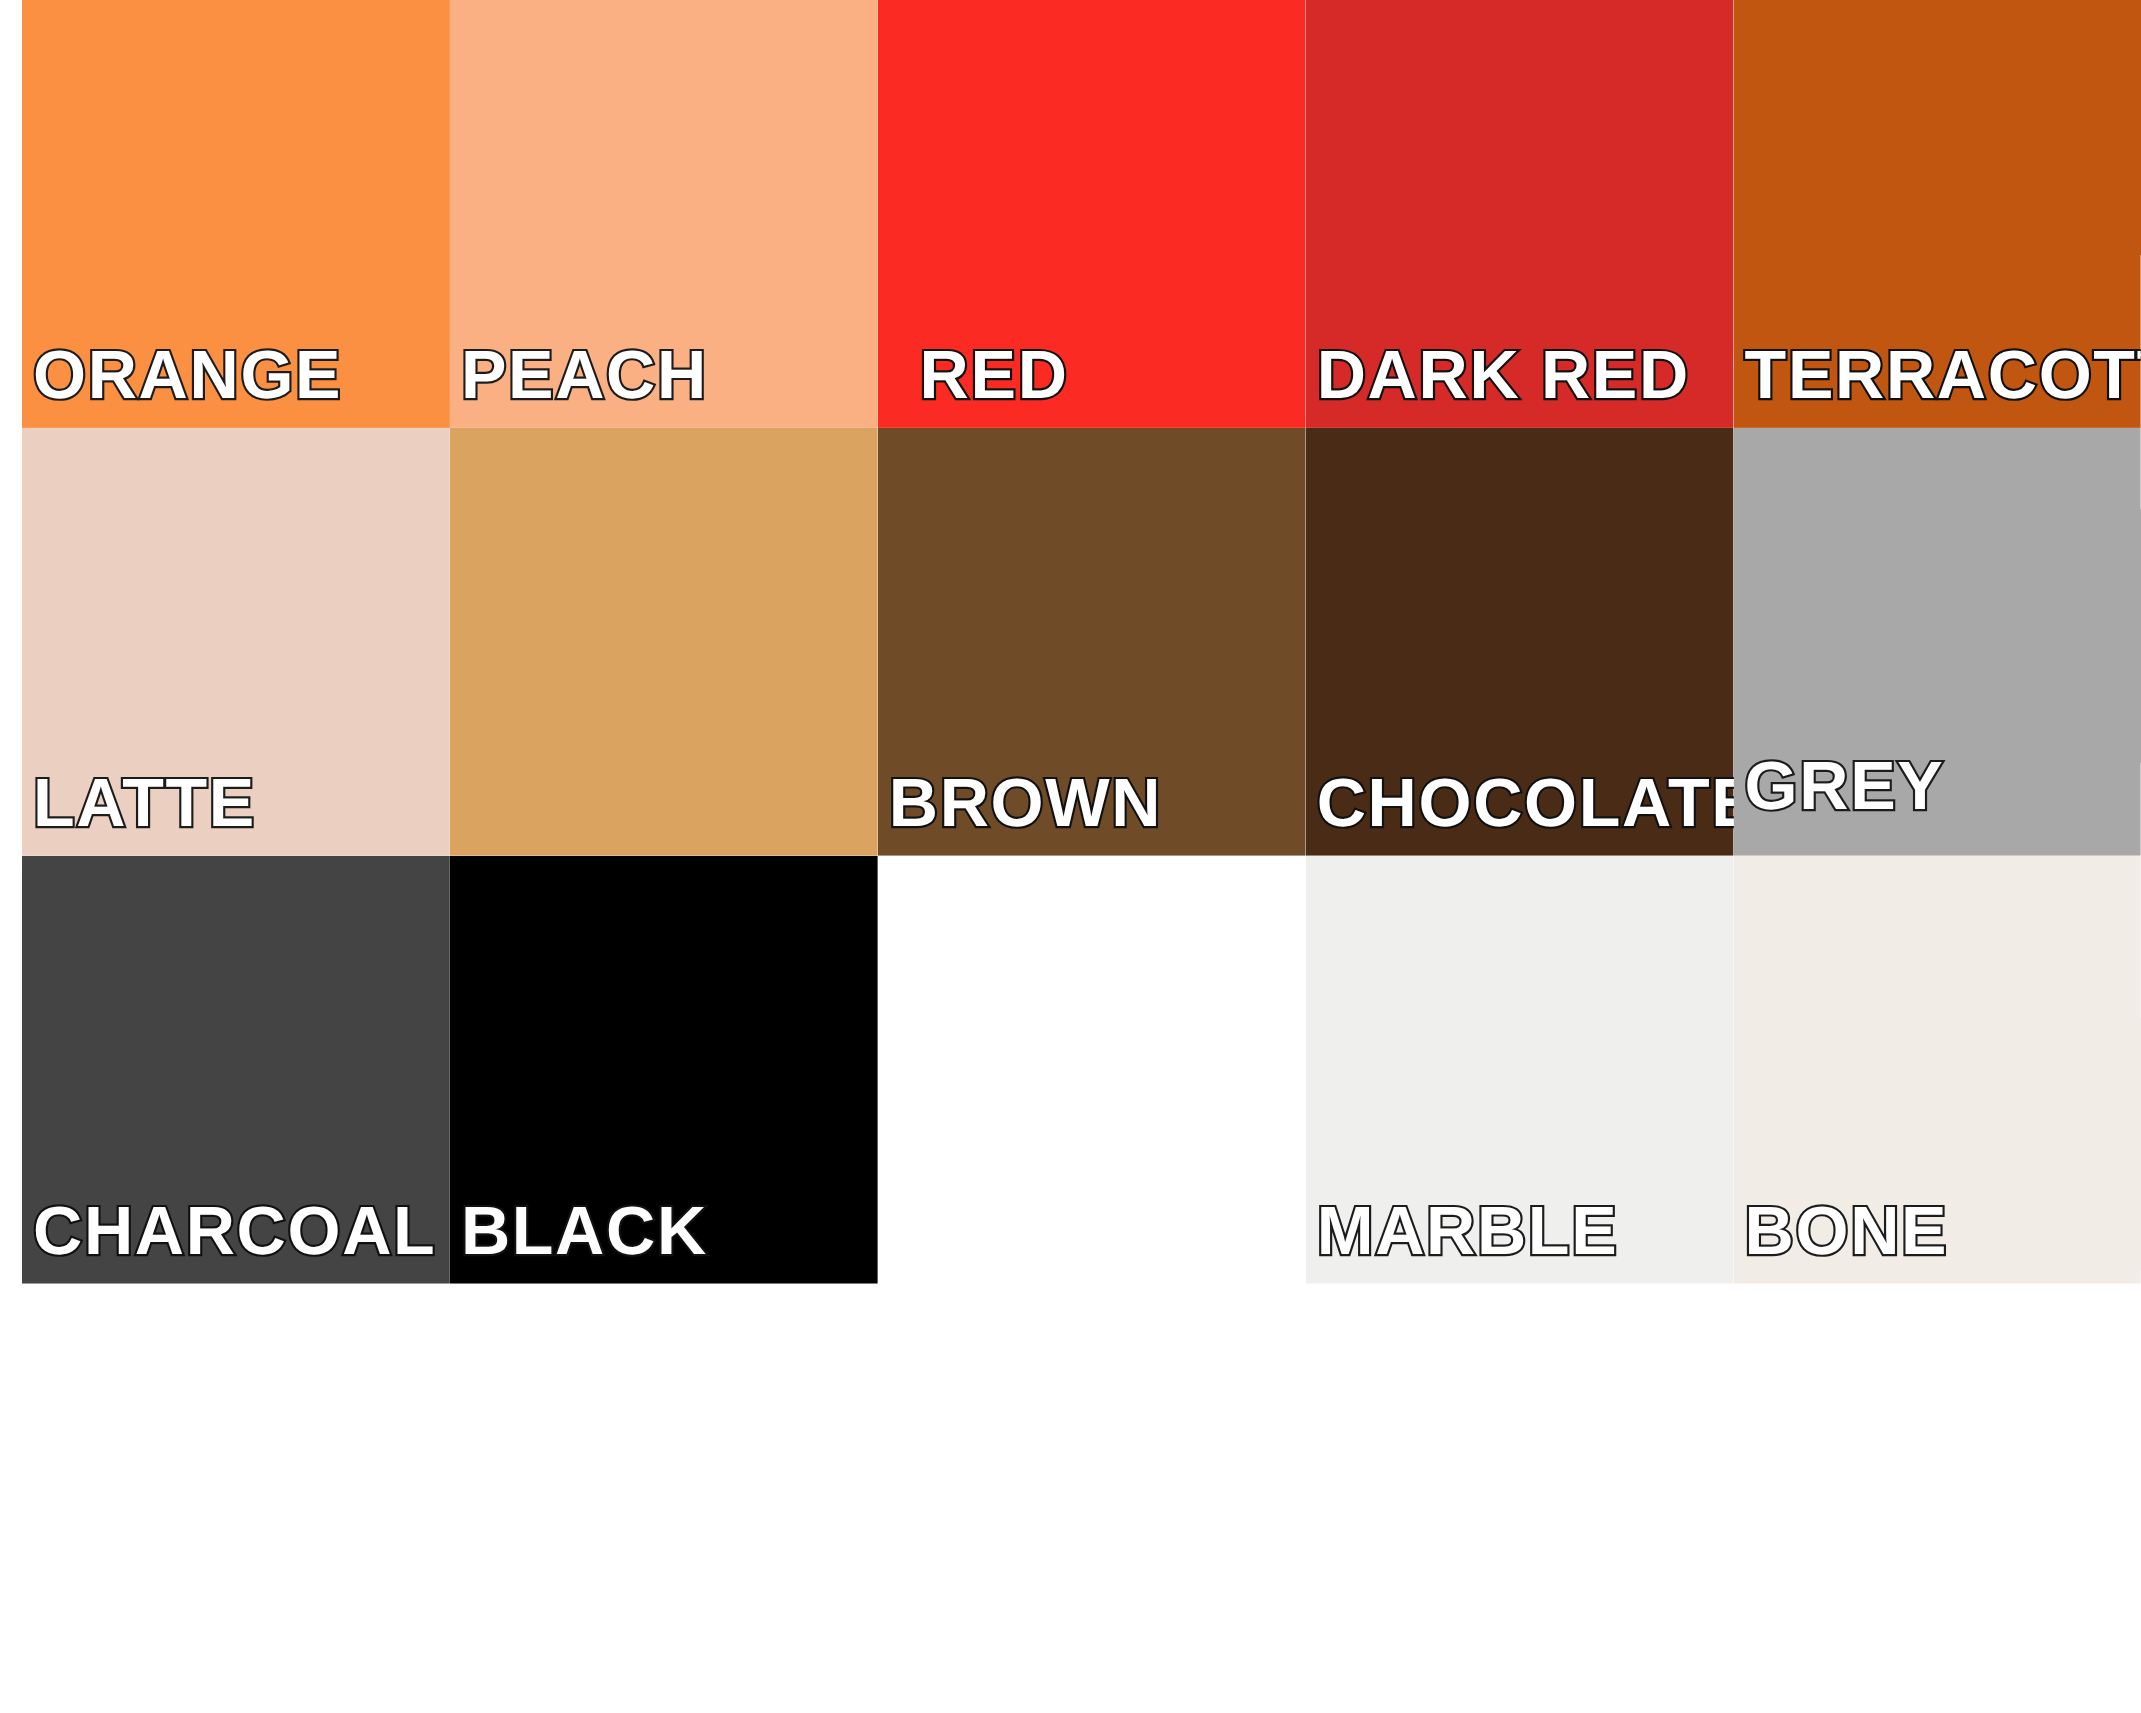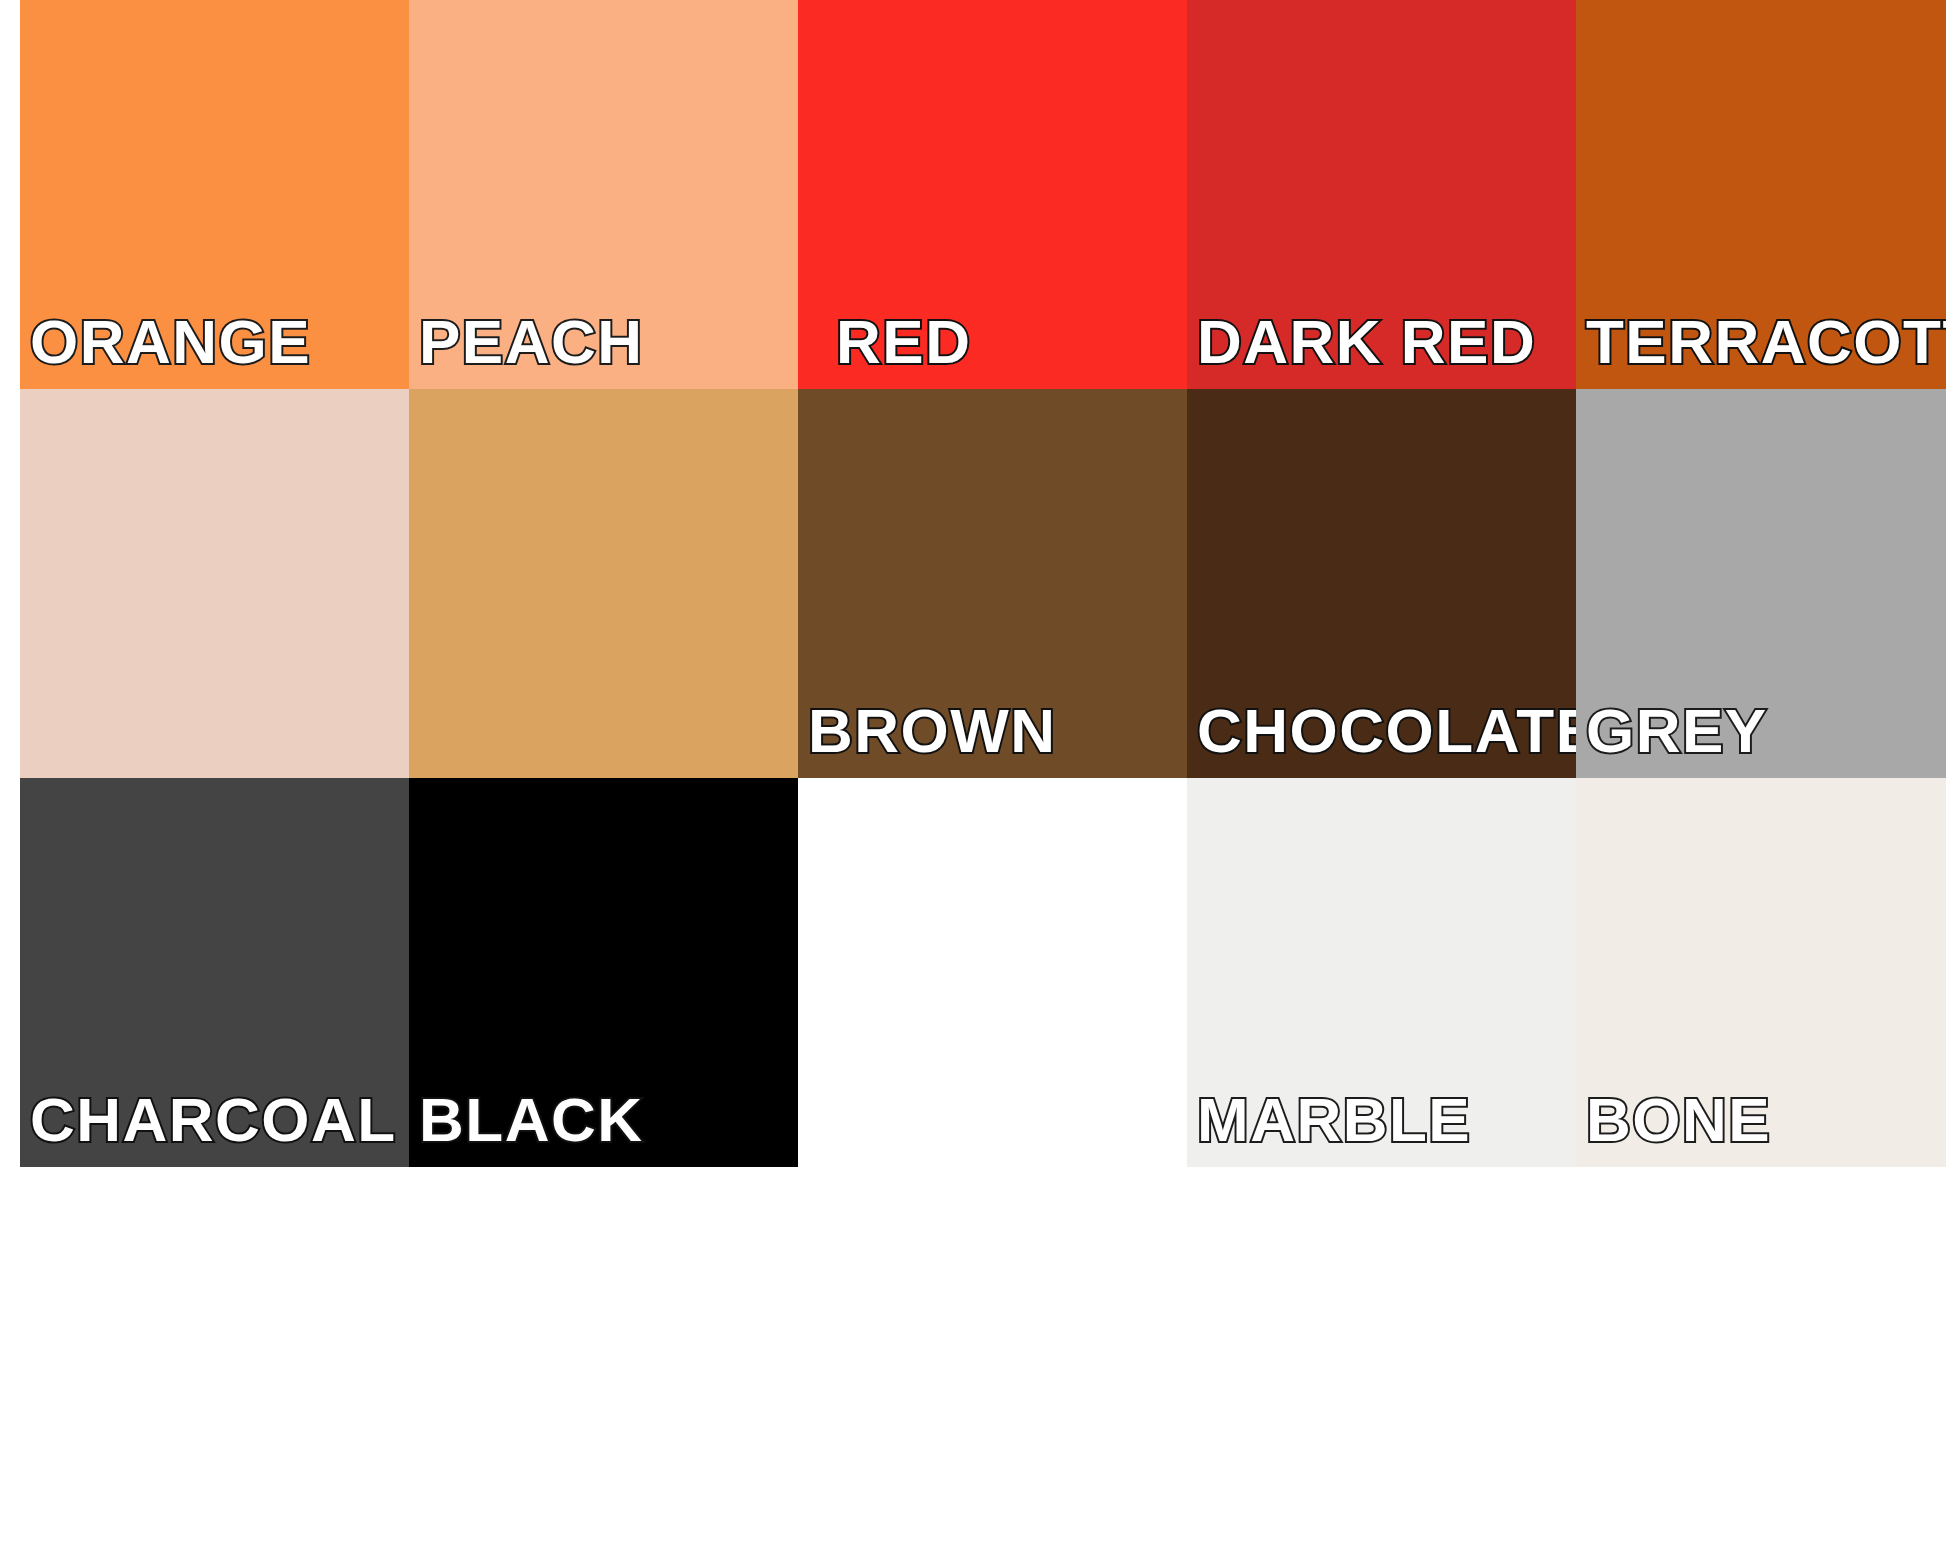--- a/index.html
+++ b/index.html
@@ -92,35 +92,36 @@
       <div class="swatch-fill" style="background: rgb(213, 42, 40);"></div>
     </div>
     <div class="swatch-label on-dark" style="position: absolute; left: 1177px; top: 311px; bottom: auto;">DARK RED</div>
     <div class="swatch-clip" style="left: 1556px; top: 0px; width: 389px; height: 389px;">
       <div class="swatch-fill" style="background: rgb(193, 86, 17);"></div>
     </div>
     <div class="swatch-label on-dark" style="position: absolute; left: 1566px; top: 311px; bottom: auto;">TERRACOTTA</div>
     <div class="swatch-clip" style="left: 0px; top: 389px; width: 389px; height: 389px;">
       <div class="swatch-fill" style="background: rgb(235, 208, 194);"></div>
     </div>
+    <div class="swatch-label on-light" style="position: absolute; left: 10px; top: 700px; bottom: auto;">LATTE</div>
     <div class="swatch-clip" style="left: 389px; top: 389px; width: 389px; height: 389px;">
       <div class="swatch-fill" style="background: rgb(218, 164, 96);"></div>
     </div>
     <div class="swatch-clip" style="left: 778px; top: 389px; width: 389px; height: 389px;">
       <div class="swatch-fill" style="background: rgb(111, 75, 40);"></div>
     </div>
     <div class="swatch-label on-dark" style="position: absolute; left: 788px; top: 700px; bottom: auto;">BROWN</div>
     <div class="swatch-clip" style="left: 1167px; top: 389px; width: 389px; height: 389px;">
       <div class="swatch-fill" style="background: rgb(74, 43, 21);"></div>
     </div>
     <div class="swatch-label on-dark" style="position: absolute; left: 1177px; top: 700px; bottom: auto;">CHOCOLATE</div>
     <div class="swatch-clip" style="left: 1556px; top: 389px; width: 389px; height: 389px;">
       <div class="swatch-fill" style="background: rgb(168, 168, 168);"></div>
     </div>
-    <div class="swatch-label on-light" style="position: absolute; left: 1566px; top: 700px; bottom: auto;">GREY</div>
+    <div class="swatch-label on-light" style="position: absolute; left: 1566px; top: 684px; bottom: auto;">GREY</div>
     <div class="swatch-clip" style="left: 0px; top: 778px; width: 389px; height: 389px;">
       <div class="swatch-fill" style="background: rgb(68, 68, 68);"></div>
     </div>
     <div class="swatch-label on-dark" style="position: absolute; left: 10px; top: 1089px; bottom: auto;">CHARCOAL</div>
     <div class="swatch-clip" style="left: 389px; top: 778px; width: 389px; height: 389px;">
       <div class="swatch-fill" style="background: rgb(0, 0, 0);"></div>
     </div>
     <div class="swatch-label on-dark" style="position: absolute; left: 399px; top: 1089px; bottom: auto;">BLACK</div>
     <div class="swatch-clip" style="left: 778px; top: 778px; width: 389px; height: 389px;">
       <div class="swatch-fill" style="background: rgb(255, 255, 255);"></div>

